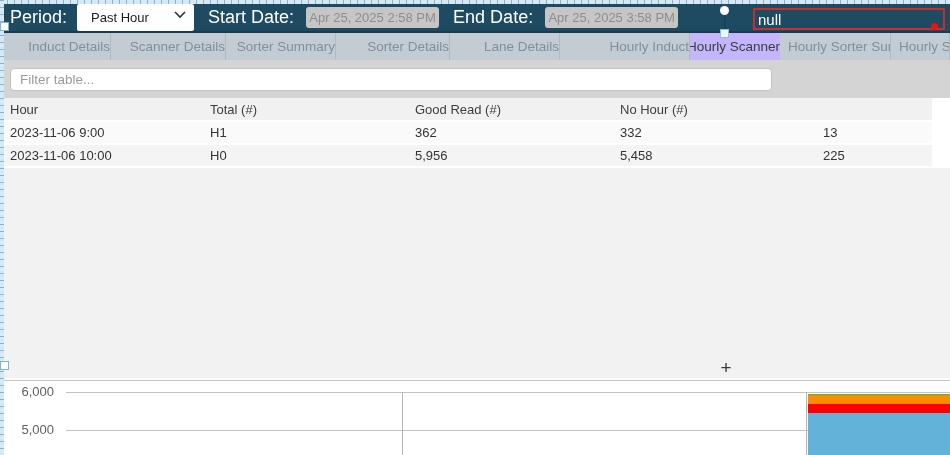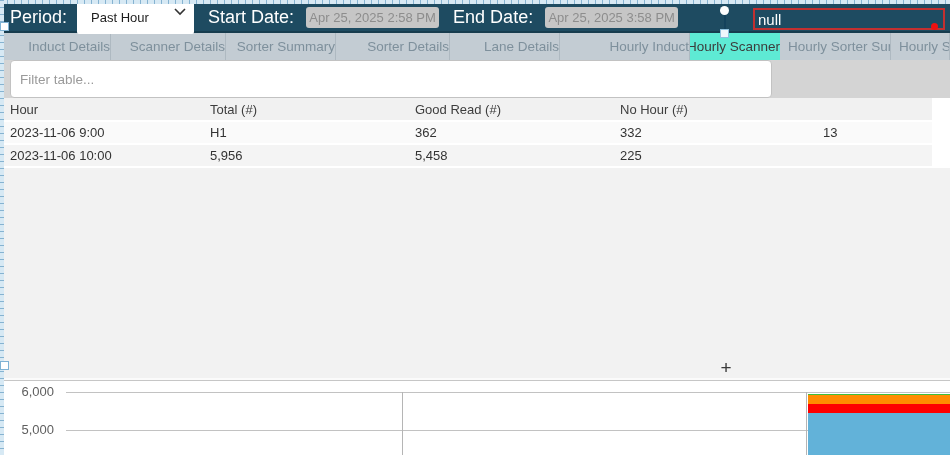--- a/index.html
+++ b/index.html
@@ -6,21 +6,21 @@
   body { background:#fff; font-family:"Liberation Sans", sans-serif; }
   .screen { position:relative; width:950px; height:455px; overflow:hidden; background:#f2f2f2; }
 
   
   .app { position:absolute; inset:0; display:flex; flex-direction:column; padding-top:4px; }
 
   
   .toolbar { height:29px; flex:0 0 29px; background:#1e4b61; border-bottom:2px solid #173c4e;
              display:flex; align-items:center; padding-left:10px; color:#fff; }
   .tb-label { font-size:18px; font-weight:400; color:#fff; white-space:nowrap; }
-  .select { position:relative; margin-left:10px; width:117px; height:33px; background:#fff;
+  .select { position:relative; margin-left:10px; width:117px; height:27px; background:#fff;
             border-radius:2px; display:flex; align-items:center; cursor:pointer; }
   .select .sel-text { font-size:13px; color:#1c1c1c; padding-left:14px; }
   .select svg { position:absolute; right:8px; top:6px; }
   .date-input { margin-left:12px; width:133px; height:21px; background:#c6c6c6; border:none;
                 border-radius:3px; color:#8d8d8d; font-size:13px; text-align:center;
                 font-family:"Liberation Sans", sans-serif; }
   .ml14 { margin-left:14px; }
 
   
   .tabs { height:27px; flex:0 0 27px; background:#c3ccd3; display:flex; overflow:hidden; }
@@ -29,26 +29,26 @@
          white-space:nowrap; overflow:hidden; cursor:pointer; }
   .tab:nth-child(1){width:111px;flex:0 0 111px;}
   .tab:nth-child(2){width:115px;flex:0 0 115px;}
   .tab:nth-child(3){width:110px;flex:0 0 110px;}
   .tab:nth-child(4){width:114px;flex:0 0 114px;}
   .tab:nth-child(5){width:110px;flex:0 0 110px;}
   .tab:nth-child(6){width:130px;flex:0 0 130px;}
   .tab:nth-child(7){width:90px;flex:0 0 90px;}
   .tab:nth-child(8){width:111px;flex:0 0 111px;}
   .tab:nth-child(9){flex:1 1 auto; min-width:0;}
-  .tab.active { background:#5eead4; color:#3c3c3c; border-right:none; }
+  .tab.active { background:#c4b5fd; color:#3c3c3c; border-right:none; }
   .tab.clip { justify-content:flex-start; padding-left:8px; }
 
   
   .filter-area { height:38px; flex:0 0 38px; background:#d4d4d4; display:flex; align-items:center; padding-left:10px; }
-  .filter-input { width:762px; height:38px; background:#fff; border:1px solid #c2c2c2; border-radius:4px;
+  .filter-input { width:762px; height:23px; background:#fff; border:1px solid #c2c2c2; border-radius:4px;
                   font-size:13.5px; color:#333; padding-left:9px; font-family:"Liberation Sans", sans-serif; }
   .filter-input::placeholder { color:#9a9a9a; }
 
   
   .thead, .trow { display:grid; grid-template-columns:200px 205px 205px 203px 1fr;
                   padding-left:10px; align-items:center; font-size:13px; }
   .thead { height:24px; flex:0 0 24px; background:#f1f1f1; color:#3d3d3d; border-bottom:2px solid #fff; }
   .trow  { height:23px; flex:0 0 23px; color:#333; border-bottom:2px solid #fff; cursor:default; }
   .trow:nth-of-type(odd) { background:#fafafa; }
   .trow:nth-of-type(even){ background:#f4f4f4; }
@@ -148,20 +148,21 @@
     </div>
     <div class="trow">
       <div class="cell">2023-11-06 9:00</div>
       <div class="cell">H1</div>
       <div class="cell">362</div>
       <div class="cell">332</div>
       <div class="cell">13</div>
     </div>
     <div class="trow">
       <div class="cell">2023-11-06 10:00</div>
+      <div class="cell">H0</div>
       <div class="cell">5,956</div>
       <div class="cell">5,458</div>
       <div class="cell">225</div>
     </div>
 
     <div class="filler"></div>
     <div class="divider"></div>
 
     <div class="chart" id="chart">
         <div class="gridline-h" style="top: 11px;"></div>

